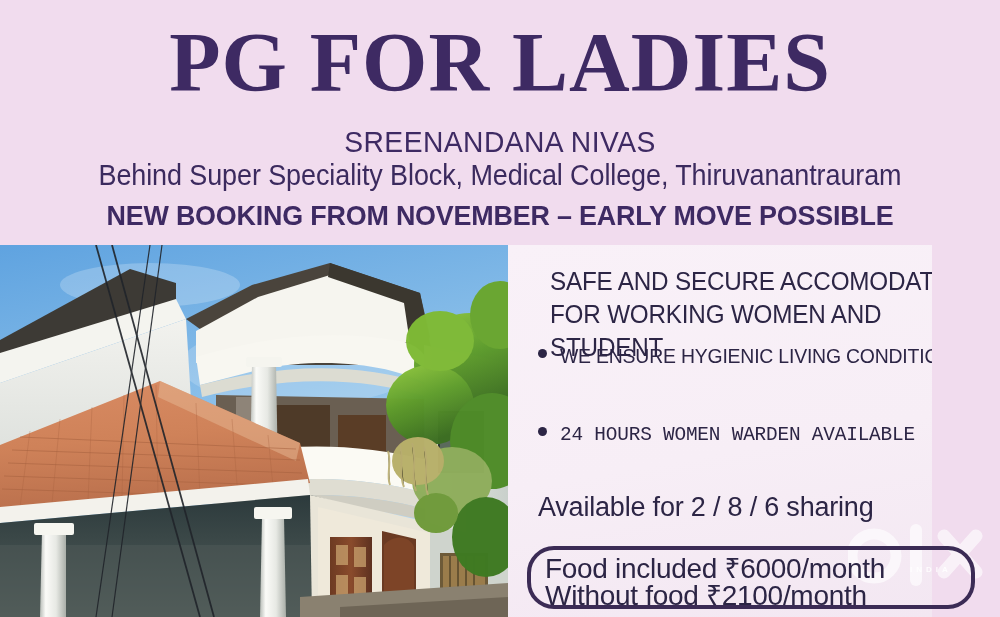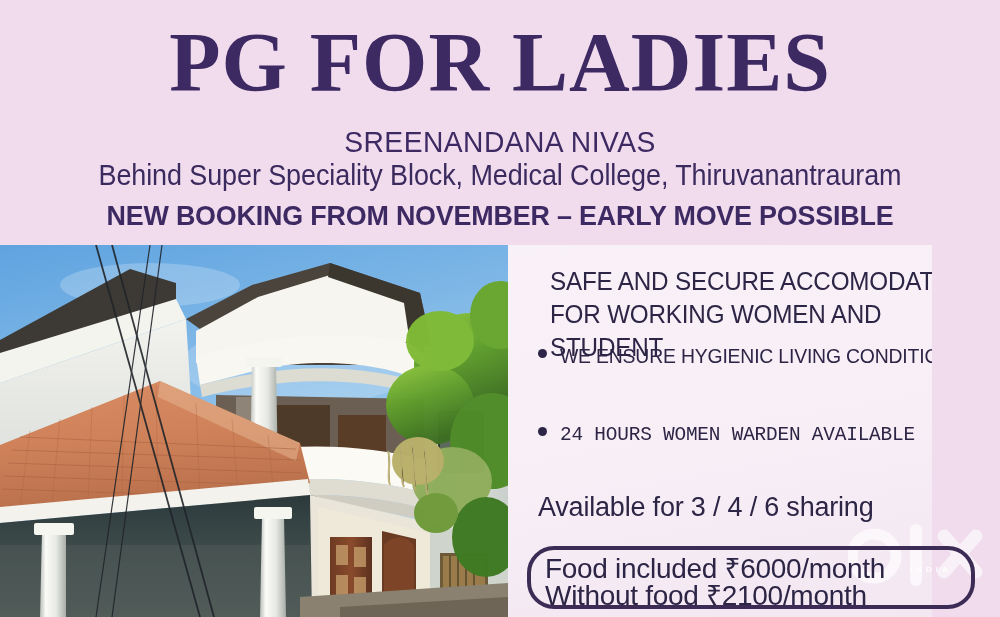--- a/index.html
+++ b/index.html
@@ -319,21 +319,21 @@
     <div class="bullet-row" id="bullet1">
       <span class="dot"></span>
       <span class="btext">WE ENSURE HYGIENIC LIVING CONDITIONS</span>
     </div>
 
     <div class="bullet-row" id="bullet2">
       <span class="dot"></span>
       <span class="btext">24 HOURS WOMEN WARDEN AVAILABLE</span>
     </div>
 
-    <div id="sharing">Available for 3 / 4 / 6 sharing</div>
+    <div id="sharing">Available for 2 / 8 / 6 sharing</div>
   </div>
 
   <div id="watermark">
     <svg viewBox="0 0 140 80" xmlns="http://www.w3.org/2000/svg" aria-hidden="true">
       <circle cx="26" cy="38" r="22" fill="none" stroke="#ffffff" stroke-width="11" opacity="0.62"></circle>
       <rect x="62" y="6" width="12" height="62" rx="6" fill="#ffffff" opacity="0.62"></rect>
       <g stroke="#ffffff" stroke-width="13" stroke-linecap="round" opacity="0.62">
         <path d="M96 18 L128 54"></path>
         <path d="M128 18 L96 54"></path>
       </g>

